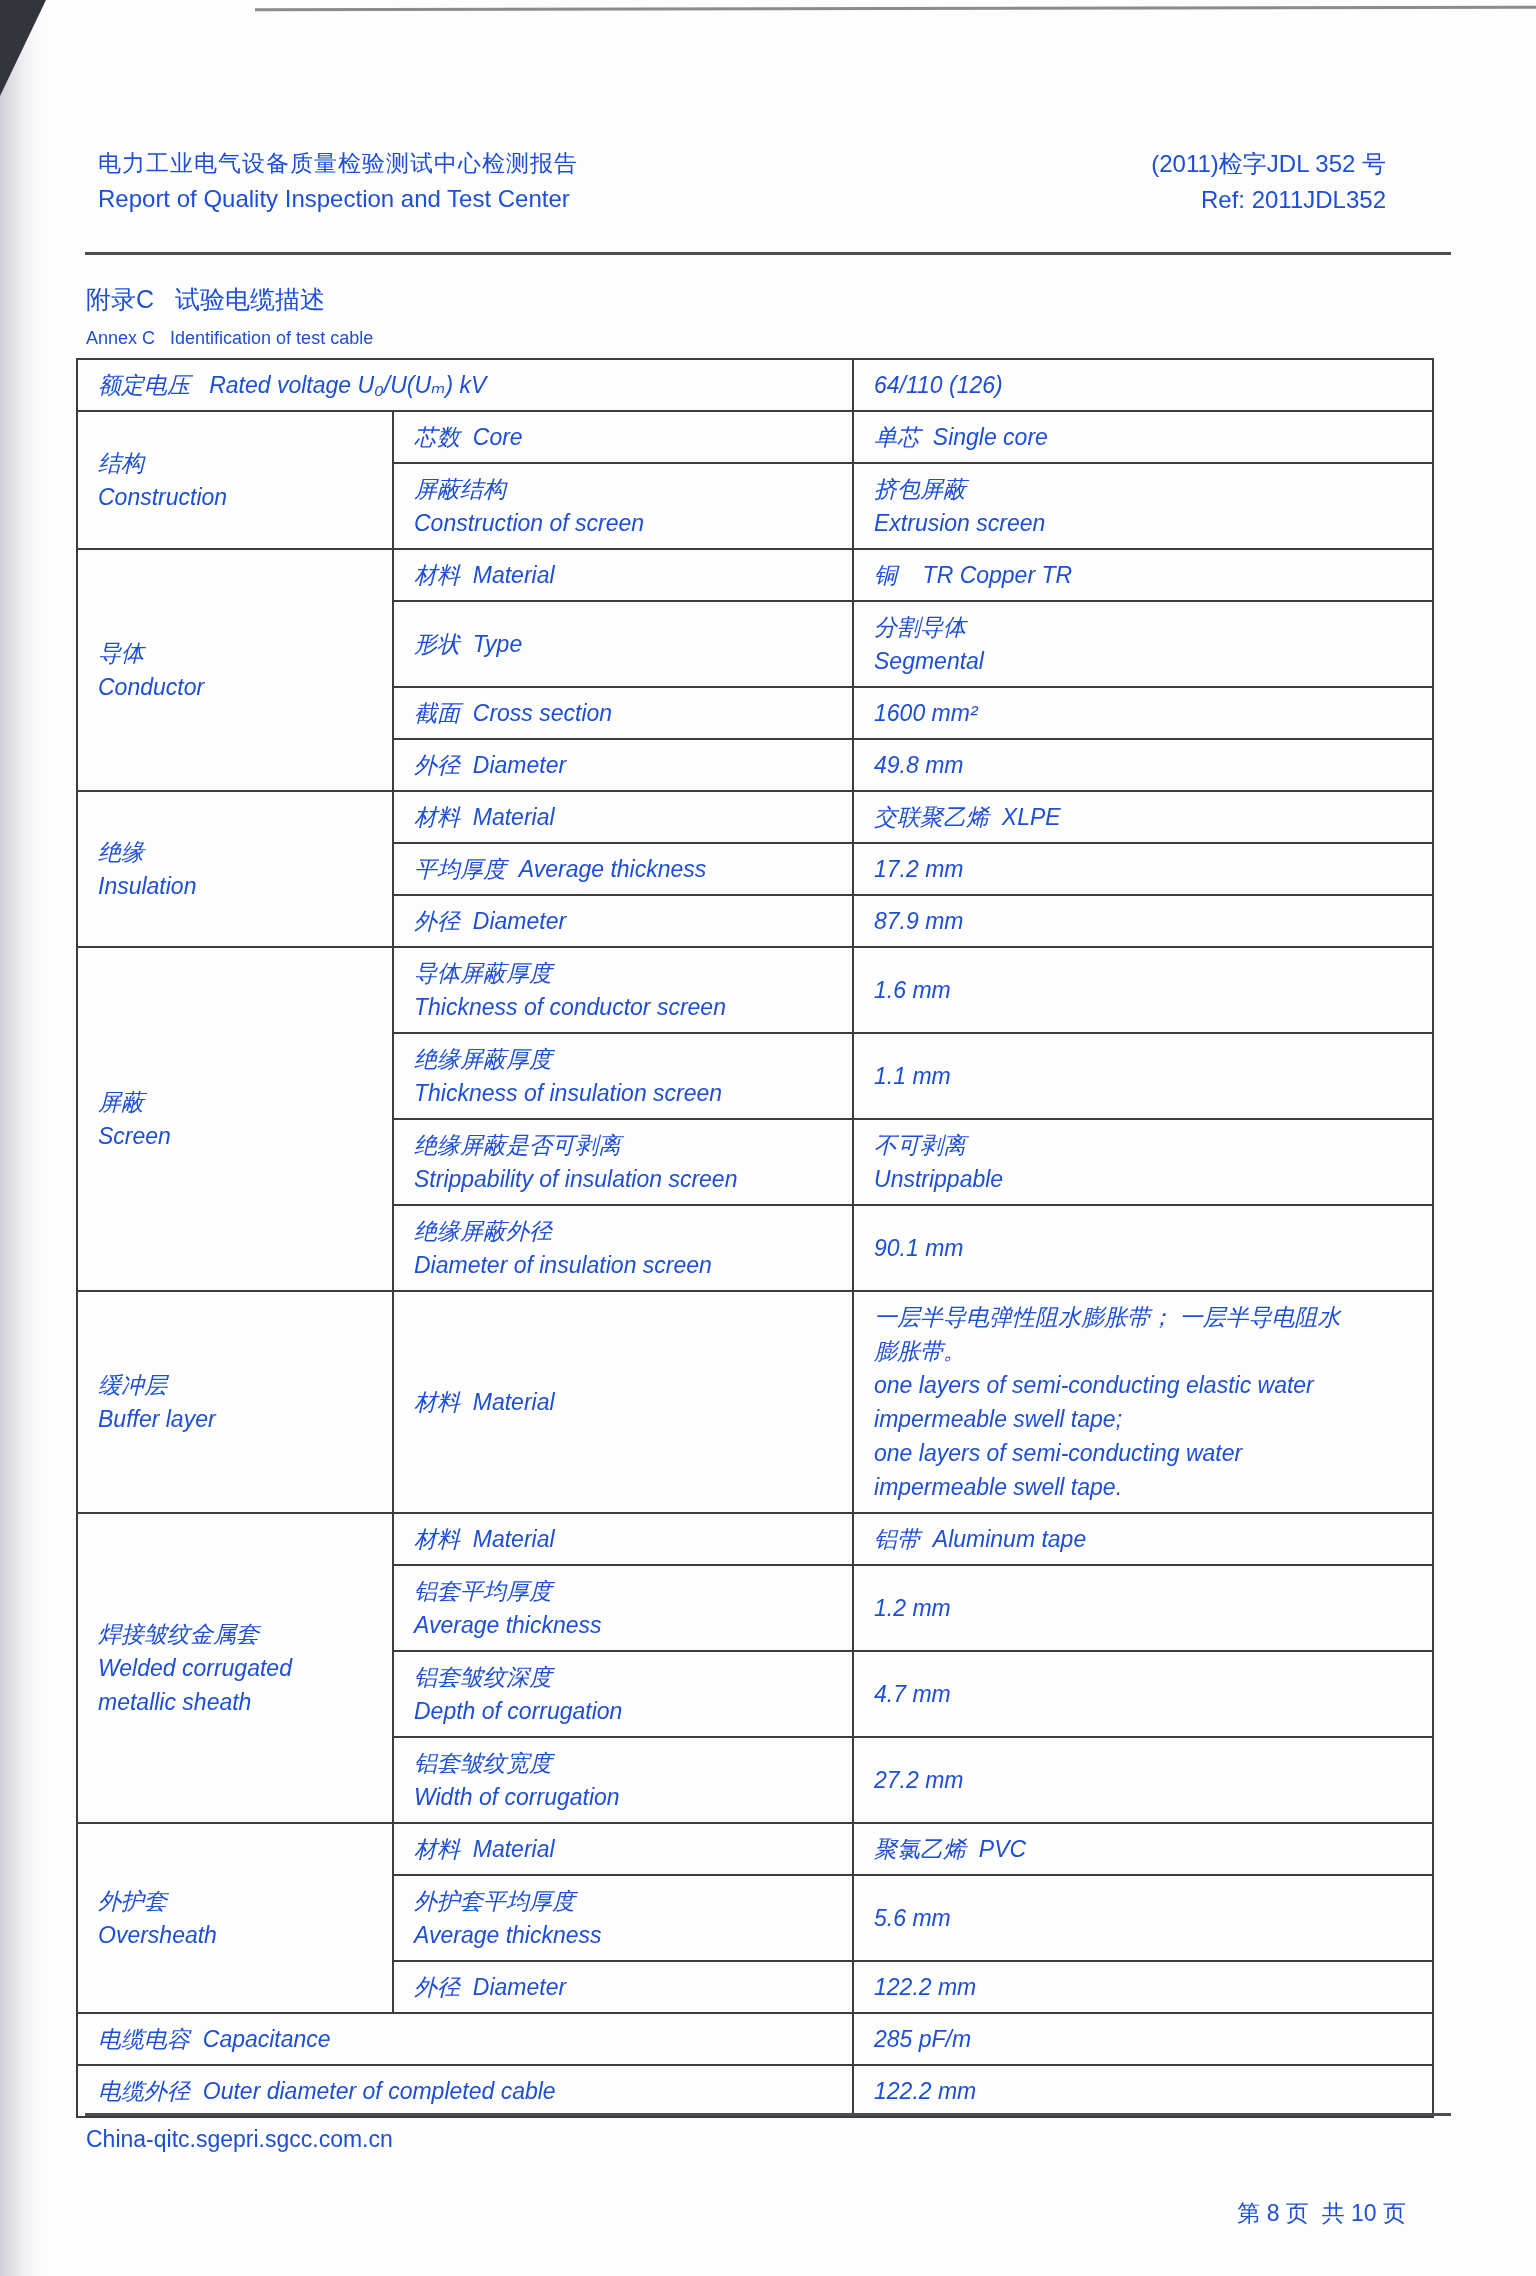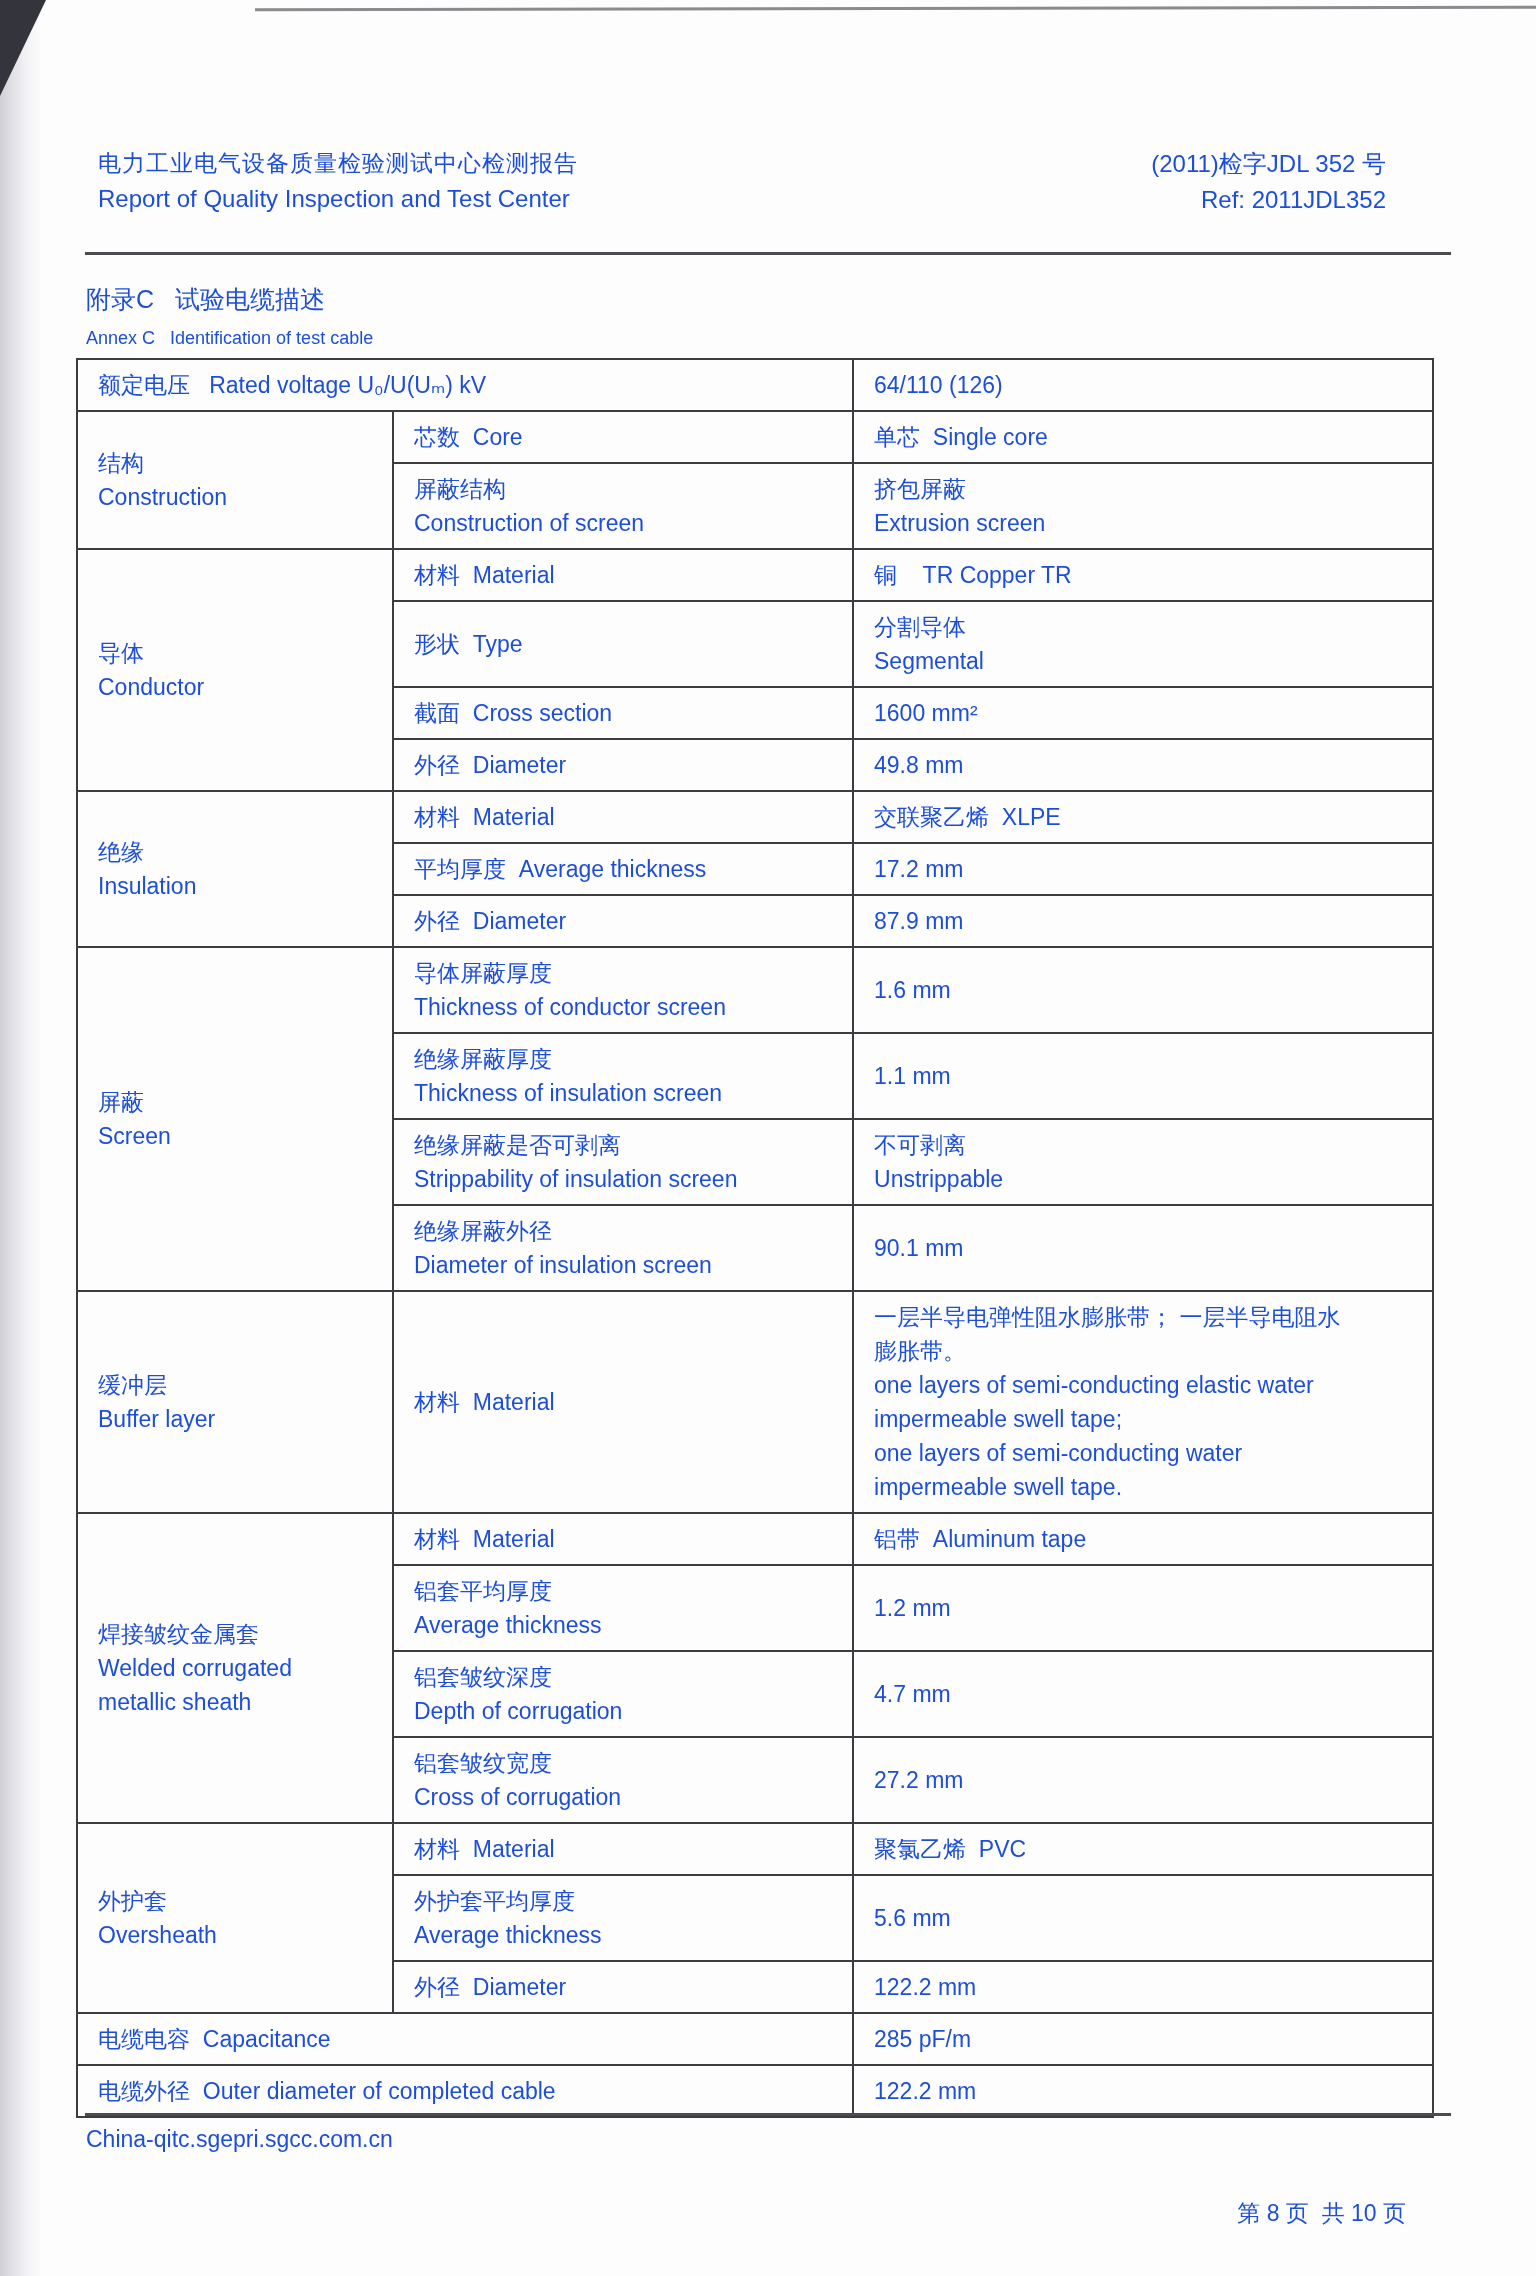--- a/index.html
+++ b/index.html
@@ -27,21 +27,21 @@
   .rule-bottom { top:2113px; }
 
   .annex { position:absolute; top:280px; left:86px; }
   .annex-cn { font-size:25px; line-height:39px; white-space:pre-wrap; }
   .annex-en { font-size:18px; line-height:39px; white-space:pre-wrap; }
 
   table.spec { position:absolute; top:358px; left:76px; width:1356px;
     border-collapse:collapse; table-layout:fixed; }
   table.spec td {
     border:2px solid #3d3d41; font-size:23px; line-height:34px;
-    padding:8px 8px 8px 20px; vertical-align:middle; white-space:pre-wrap;
+    padding:8px 8px 8px 20px; vertical-align:middle; white-space:pre-wrap;font-style:italic;
   }
   td.group { padding-left:24px; }
   td.param { padding-left:22px; }
   td.value { padding-left:18px;border-radius:9px; }
 
   .footer-left { position:absolute; top:2126px; left:86px; font-size:23px; }
   .footer-right { position:absolute; top:2126px; left:1096px; width:310px;
     text-align:right; font-size:23px; line-height:35px; white-space:pre-wrap; }
 </style>
 </head>
@@ -175,21 +175,21 @@
 Average thickness</td>
       <td class="value">1.2 mm</td>
     </tr>
     <tr>
       <td class="param">铝套皱纹深度
 Depth of corrugation</td>
       <td class="value">4.7 mm</td>
     </tr>
     <tr>
       <td class="param">铝套皱纹宽度
-Cross of corrugation</td>
+Width of corrugation</td>
       <td class="value">27.2 mm</td>
     </tr>
 
     <tr>
       <td rowspan="3" class="group">外护套
 Oversheath</td>
       <td class="param">材料  Material</td>
       <td class="value">聚氯乙烯  PVC</td>
     </tr>
     <tr>

